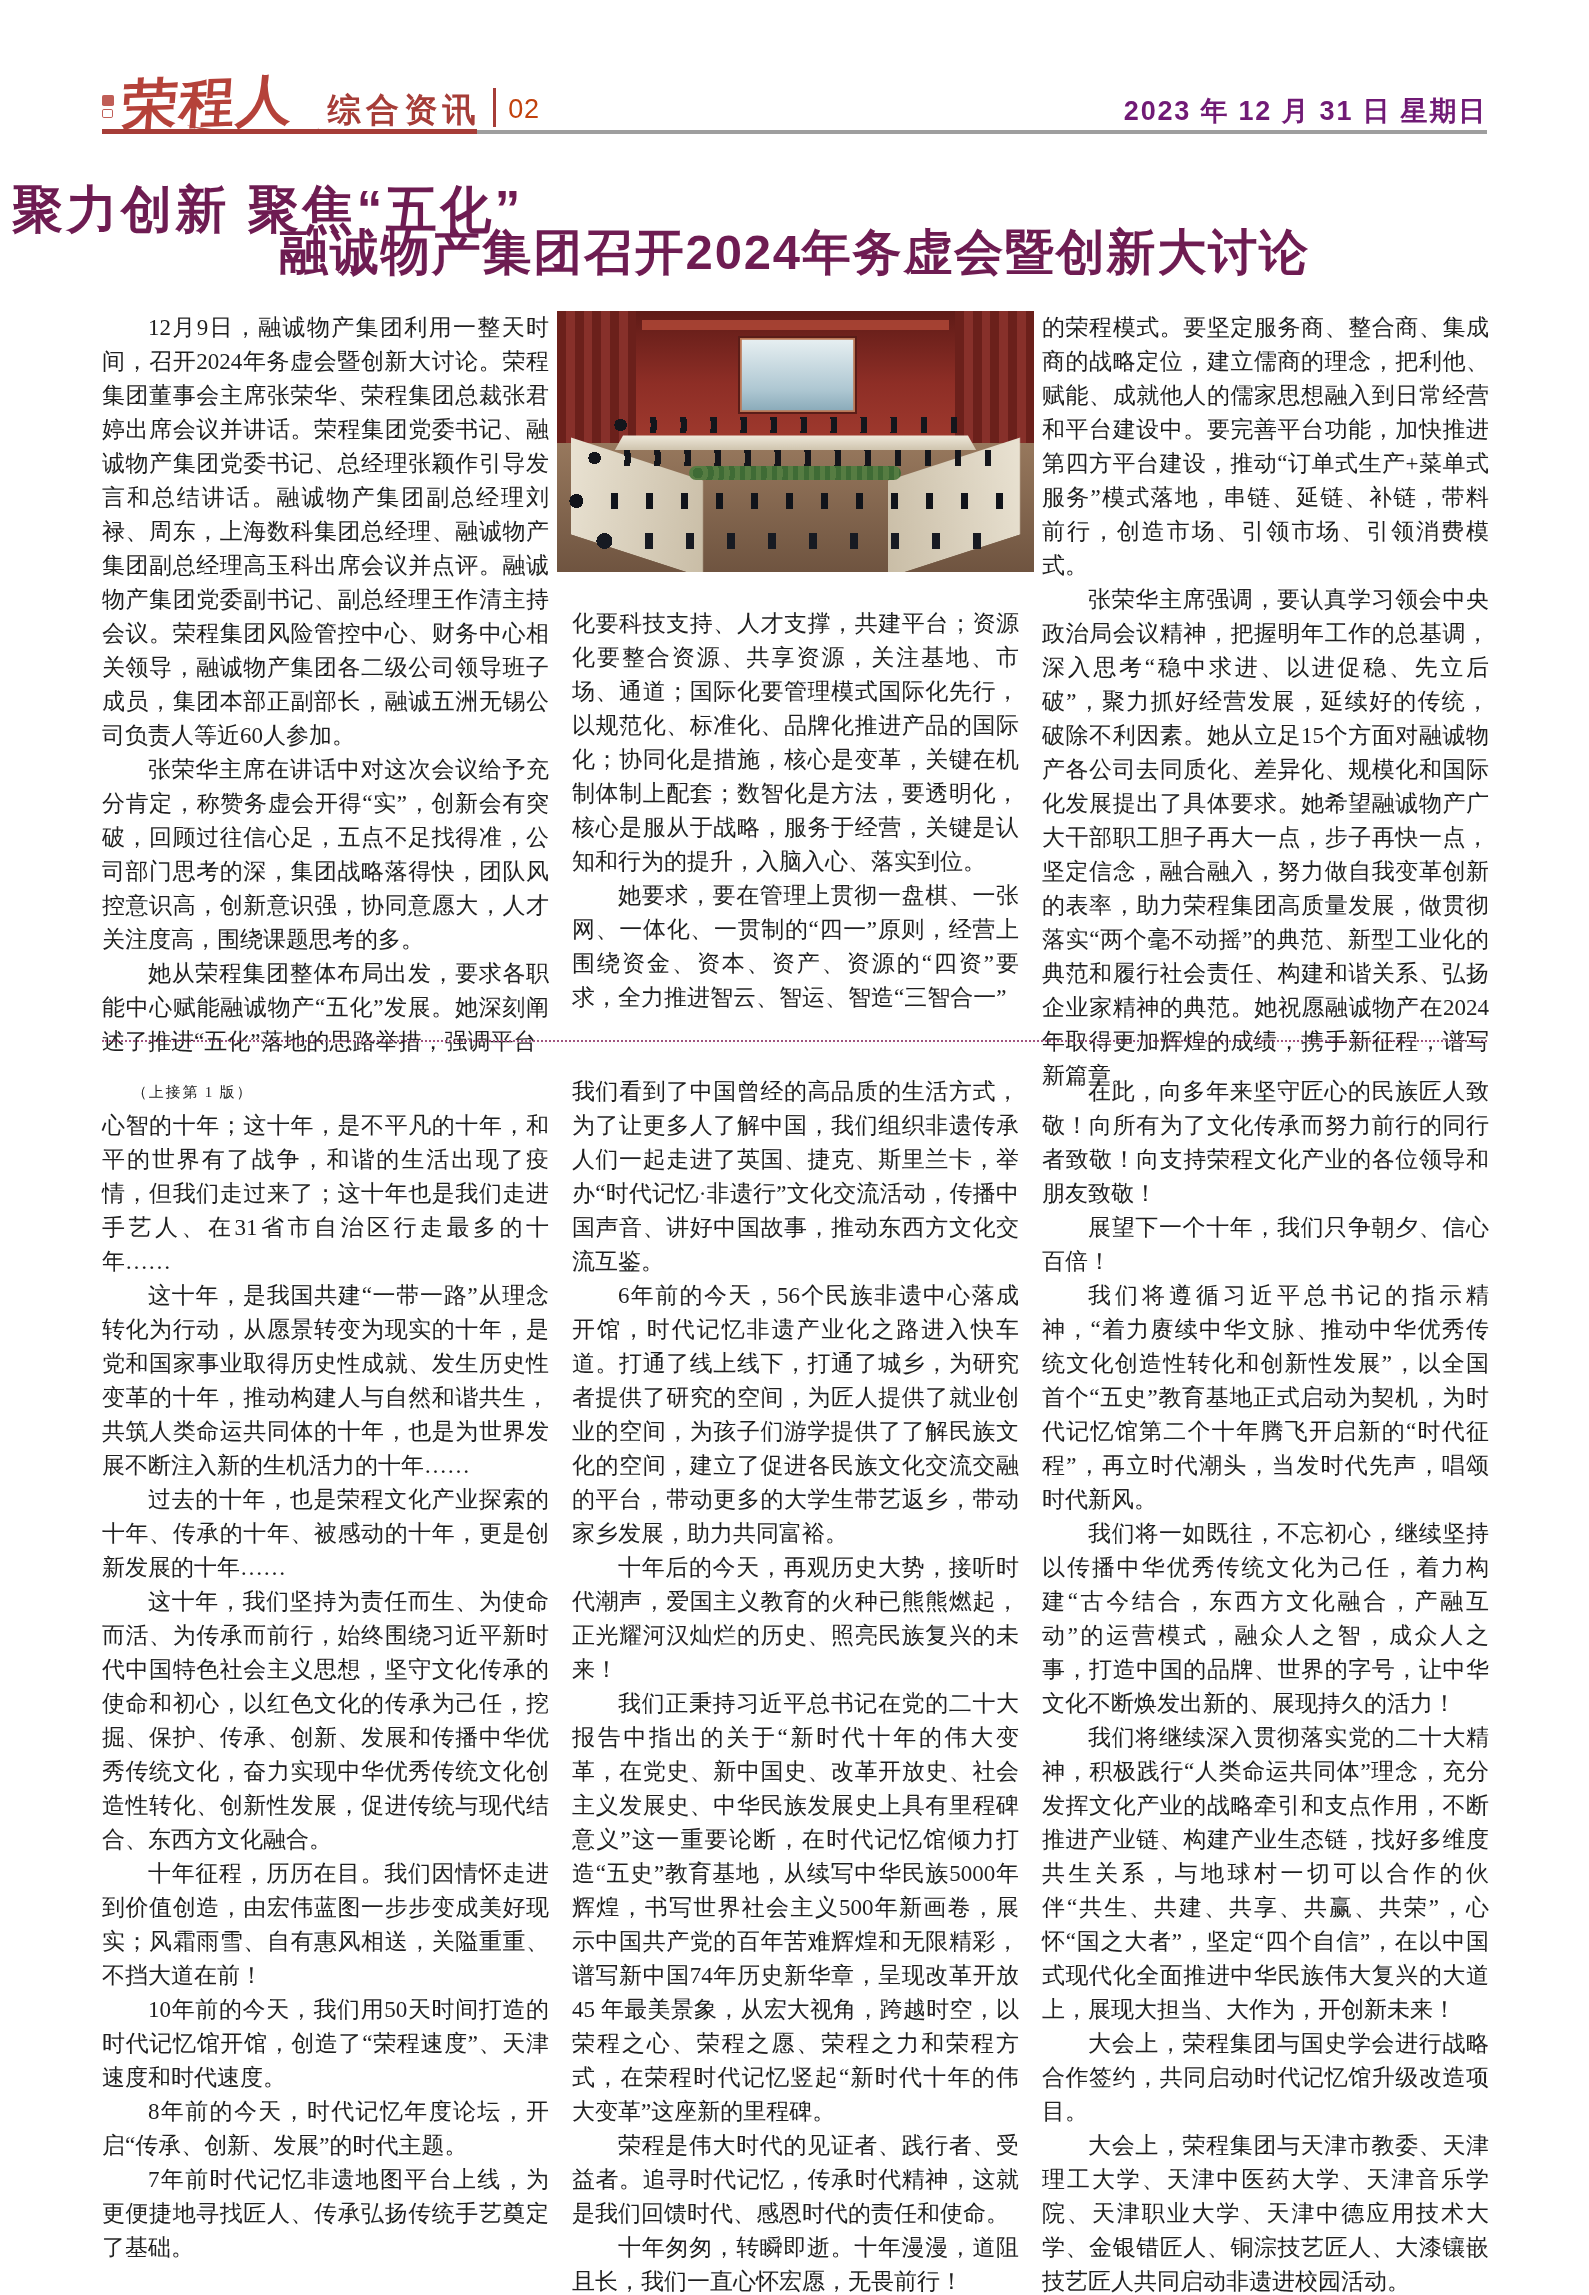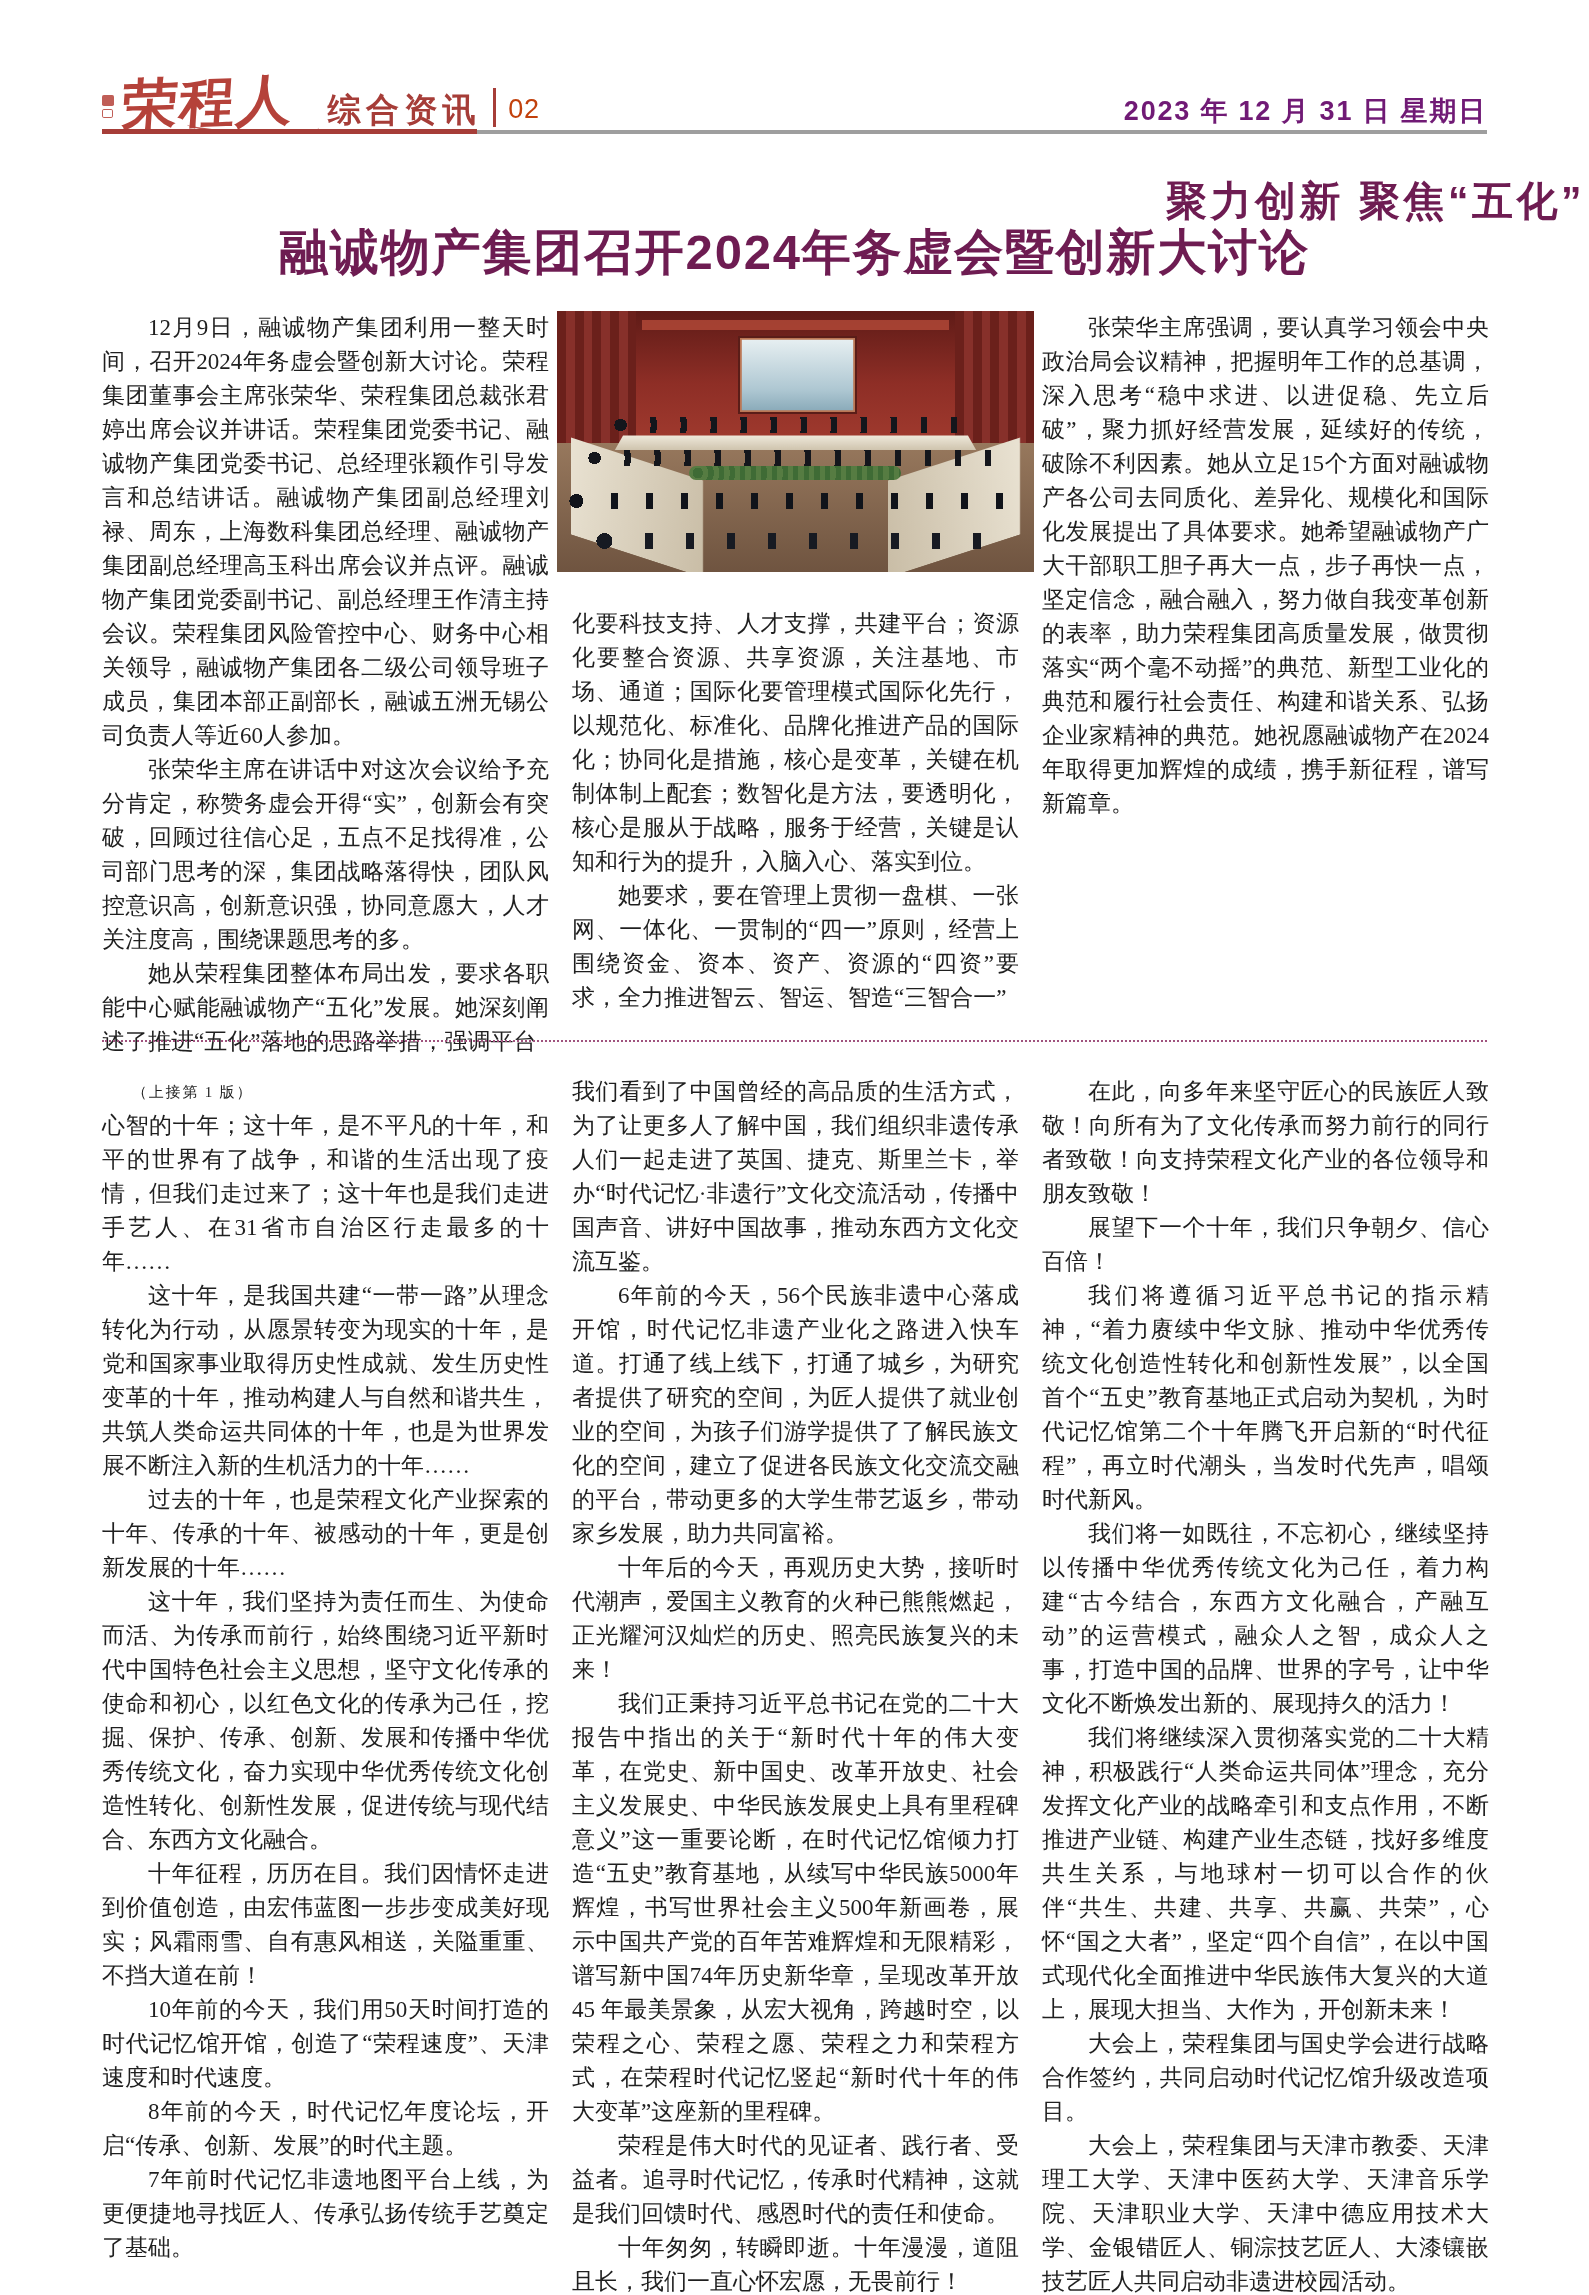--- a/index.html
+++ b/index.html
@@ -43,23 +43,23 @@
     font-size:27px;line-height:32px;color:#701a75;letter-spacing:1.8px;
   }
 
   
   .mast-rule{position:absolute;left:102px;right:102px;top:129px;height:5.3px;display:flex;}
   .mast-rule .red{width:375px;height:5.3px;background:#a63d38;}
   .mast-rule .gray{flex:1;height:4.4px;margin-top:0.9px;background:#9e9e9e;}
 
   
   .title1{
-    position:absolute;left:0;right:0;top:173px;text-align:right;margin:4px;
+    position:absolute;left:0;right:0;top:173px;text-align:left;margin:12px;
     font-family:"Liberation Sans", sans-serif;font-weight:700;
-    font-size:41px;line-height:49px;color:#6e1c52;letter-spacing:3.5px;
+    font-size:51px;line-height:49px;color:#6e1c52;letter-spacing:3.5px;
   }
   .title2{
     position:absolute;left:0;right:0;top:224px;text-align:center;margin:0;
     font-family:"Liberation Sans", sans-serif;font-weight:700;
     font-size:49px;line-height:57px;color:#6e1c52;letter-spacing:1.8px;
   }
 
   
   .cols{position:absolute;left:102px;width:1386px;display:flex;gap:23px;}
   .a1{top:311px;}
@@ -162,20 +162,21 @@
         <div class="ph-table-right"></div>
         <div class="ph-plants"></div>
         <div class="ph-people-row ph-row2"></div>
         <div class="ph-people-row ph-row3"></div>
         <div class="ph-people-row ph-row4"></div>
       </div>
       <p class="cont">化要科技支持、人才支撑，共建平台；资源化要整合资源、共享资源，关注基地、市场、通道；国际化要管理模式国际化先行，以规范化、标准化、品牌化推进产品的国际化；协同化是措施，核心是变革，关键在机制体制上配套；数智化是方法，要透明化，核心是服从于战略，服务于经营，关键是认知和行为的提升，入脑入心、落实到位。</p>
       <p>她要求，要在管理上贯彻一盘棋、一张网、一体化、一贯制的“四一”原则，经营上围绕资金、资本、资产、资源的“四资”要求，全力推进智云、智运、智造“三智合一”</p>
     </div>
     <div class="col">
+      <p class="cont">的荣程模式。要坚定服务商、整合商、集成商的战略定位，建立儒商的理念，把利他、赋能、成就他人的儒家思想融入到日常经营和平台建设中。要完善平台功能，加快推进第四方平台建设，推动“订单式生产+菜单式服务”模式落地，串链、延链、补链，带料前行，创造市场、引领市场、引领消费模式。</p>
       <p>张荣华主席强调，要认真学习领会中央政治局会议精神，把握明年工作的总基调，深入思考“稳中求进、以进促稳、先立后破”，聚力抓好经营发展，延续好的传统，破除不利因素。她从立足15个方面对融诚物产各公司去同质化、差异化、规模化和国际化发展提出了具体要求。她希望融诚物产广大干部职工胆子再大一点，步子再快一点，坚定信念，融合融入，努力做自我变革创新的表率，助力荣程集团高质量发展，做贯彻落实“两个毫不动摇”的典范、新型工业化的典范和履行社会责任、构建和谐关系、弘扬企业家精神的典范。她祝愿融诚物产在2024年取得更加辉煌的成绩，携手新征程，谱写新篇章。</p>
     </div>
   </div>
 
   <div class="dotted-sep"></div>
 
   <div class="cols a2">
     <div class="col">
       <p class="note">（上接第 1 版）</p>
       <p class="cont">心智的十年；这十年，是不平凡的十年，和平的世界有了战争，和谐的生活出现了疫情，但我们走过来了；这十年也是我们走进手艺人、在31省市自治区行走最多的十年……</p>

